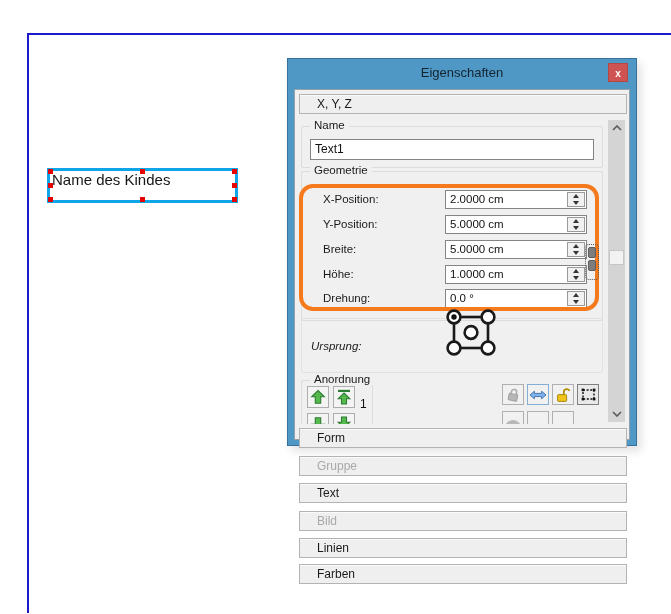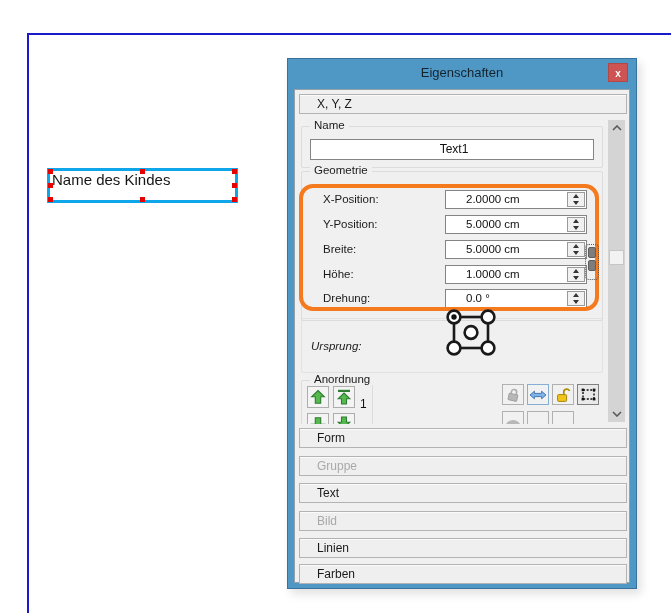--- a/index.html
+++ b/index.html
@@ -12,46 +12,46 @@
 
   
   .canvas-item{position:absolute;left:47px;top:168px;width:191px;height:35px;border:3px solid #0ea5e9;}
   .canvas-item .txt{position:absolute;left:2px;top:0;font-size:15px;color:#161616;white-space:nowrap;}
   .handle{position:absolute;width:5px;height:5px;background:#e60000;}
   .h-tl{left:-2px;top:-2px}.h-tm{left:calc(50% - 3px);top:-2px}.h-tr{right:-2px;top:-2px}
   .h-ml{left:-2px;top:calc(50% - 3px)}.h-mr{right:-2px;top:calc(50% - 3px)}
   .h-bl{left:-2px;bottom:-2px}.h-bm{left:calc(50% - 3px);bottom:-2px}.h-br{right:-2px;bottom:-2px}
 
   
-  .dialog{position:absolute;left:287px;top:58px;width:350px;height:531px;background:#4f98c6;
+  .dialog{position:absolute;left:287px;top:58px;width:350px;height:388px;background:#4f98c6;
           border:1px solid #38719b;box-shadow:4px 5px 9px rgba(0,0,0,.12);}
   .dlg-title{position:absolute;left:0;top:6px;width:100%;text-align:center;font-size:13px;color:#14242e;}
   .dlg-close{position:absolute;right:8px;top:4px;width:20px;height:19px;background:#cd5452;color:#fff;
              font-size:10px;font-weight:bold;text-align:center;line-height:19px;border:1px solid #b24846;}
   .panel{position:absolute;left:6px;top:30px;right:6px;bottom:5px;background:#f0f0f0;border:1px solid #96a0a8;}
 
   .acc{position:absolute;left:4px;width:328px;height:20px;background:#efefef;border:1px solid #b3b3b3;
        box-shadow:inset 0 1px 0 #fbfbfb;line-height:18px;padding-left:17px;font-size:12px;color:#1a1a1a;}
   .acc.disabled{color:#a9a9a9;}
 
-  .viewport{position:absolute;left:3px;top:28px;width:330px;height:306px;overflow:hidden;text-align:center;}
+  .viewport{position:absolute;left:3px;top:28px;width:330px;height:306px;overflow:hidden;}
 
   .group{position:absolute;border:1px solid #dcdcdc;border-radius:2px;}
   .glabel{position:absolute;top:-8px;left:8px;background:#f0f0f0;padding:0 4px;font-size:11.5px;color:#1a1a1a;white-space:nowrap;}
 
   .tinput{position:absolute;left:8px;top:12px;width:284px;height:21px;background:#fff;border:1px solid #848484;
           font-size:12px;line-height:19px;padding-left:4px;color:#111;}
 
   .highlight{position:absolute;left:1px;top:66px;width:300px;height:127px;border:4px solid #f5791d;
              border-radius:14px;z-index:5;pointer-events:none;}
 
   .geo-row{position:absolute;left:3px;width:302px;height:19px;z-index:4;}
   .flabel{position:absolute;left:22px;top:0;font-size:11.5px;line-height:19px;color:#1a1a1a;}
   .spinbox{position:absolute;left:144px;top:0;width:142px;height:19px;background:#fff;border:1px solid #848484;}
-  .spinbox .val{position:absolute;left:4px;top:0;font-size:11.5px;line-height:17px;color:#111;margin-left:16px;}
+  .spinbox .val{position:absolute;left:4px;top:0;font-size:11.5px;line-height:17px;color:#111;}
   .spin{position:absolute;right:1px;top:1px;width:18px;height:15px;background:#f1f1f1;border:1px solid #9a9a9a;}
   .sp-half{position:relative;width:100%;height:50%;display:flex;align-items:center;justify-content:center;}
   .tri-up{width:0;height:0;border-left:3px solid transparent;border-right:3px solid transparent;border-bottom:4px solid #333;}
   .tri-dn{width:0;height:0;border-left:3px solid transparent;border-right:3px solid transparent;border-top:4px solid #333;}
 
   .chain{position:absolute;left:287px;top:126px;width:14px;height:36px;border:1px dotted #555;border-radius:4px;z-index:7;}
   .chain .bar{width:8px;height:11px;background:#7d7d7d;border:1px solid #5e5e5e;border-radius:2px;margin:2px auto 0;}
 
   .origin-widget{position:absolute;left:145px;top:190px;z-index:8;}
 

